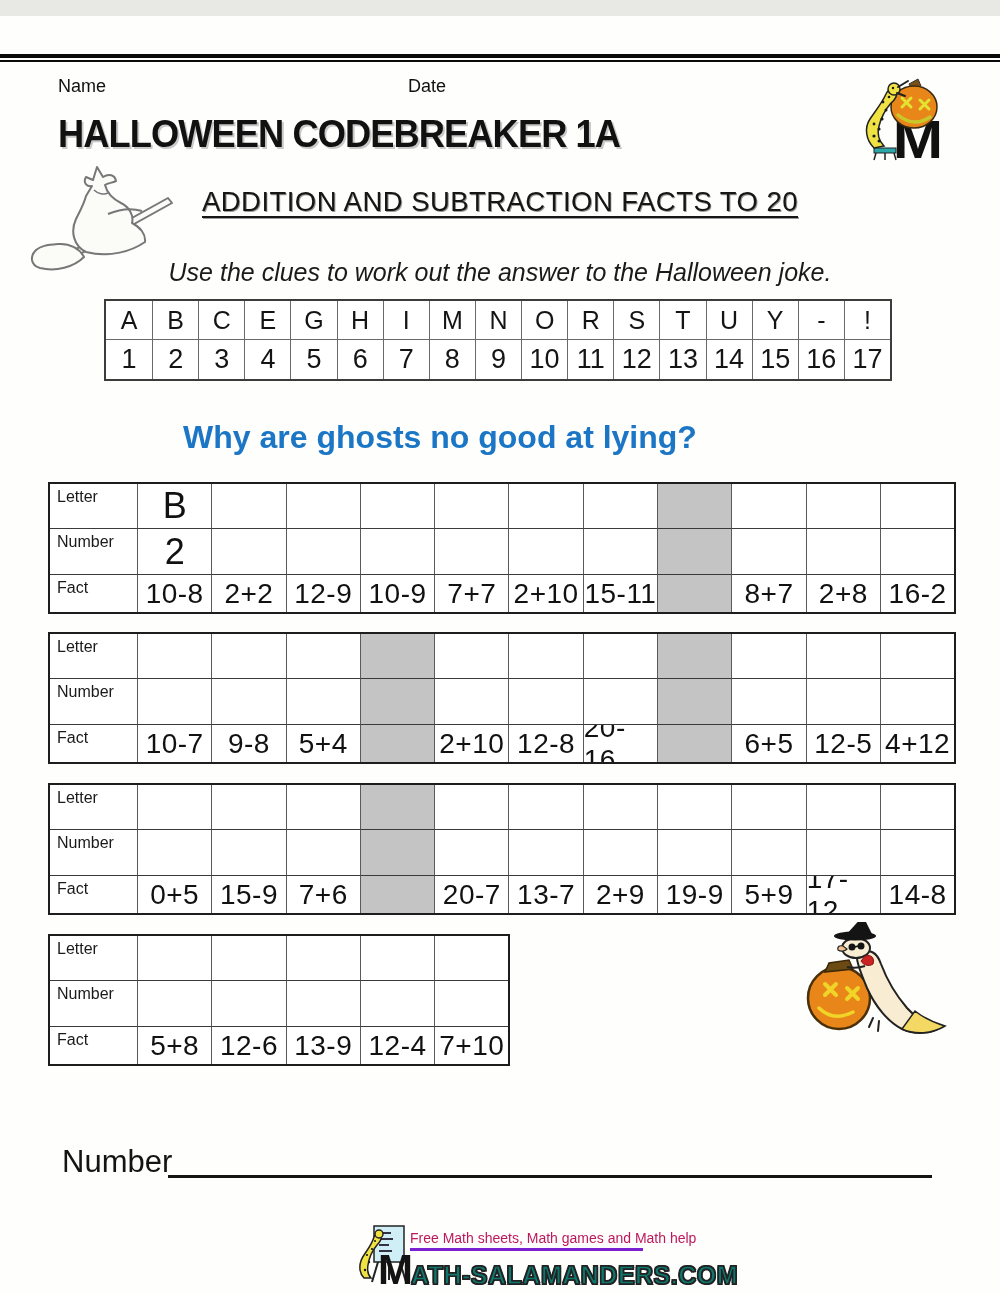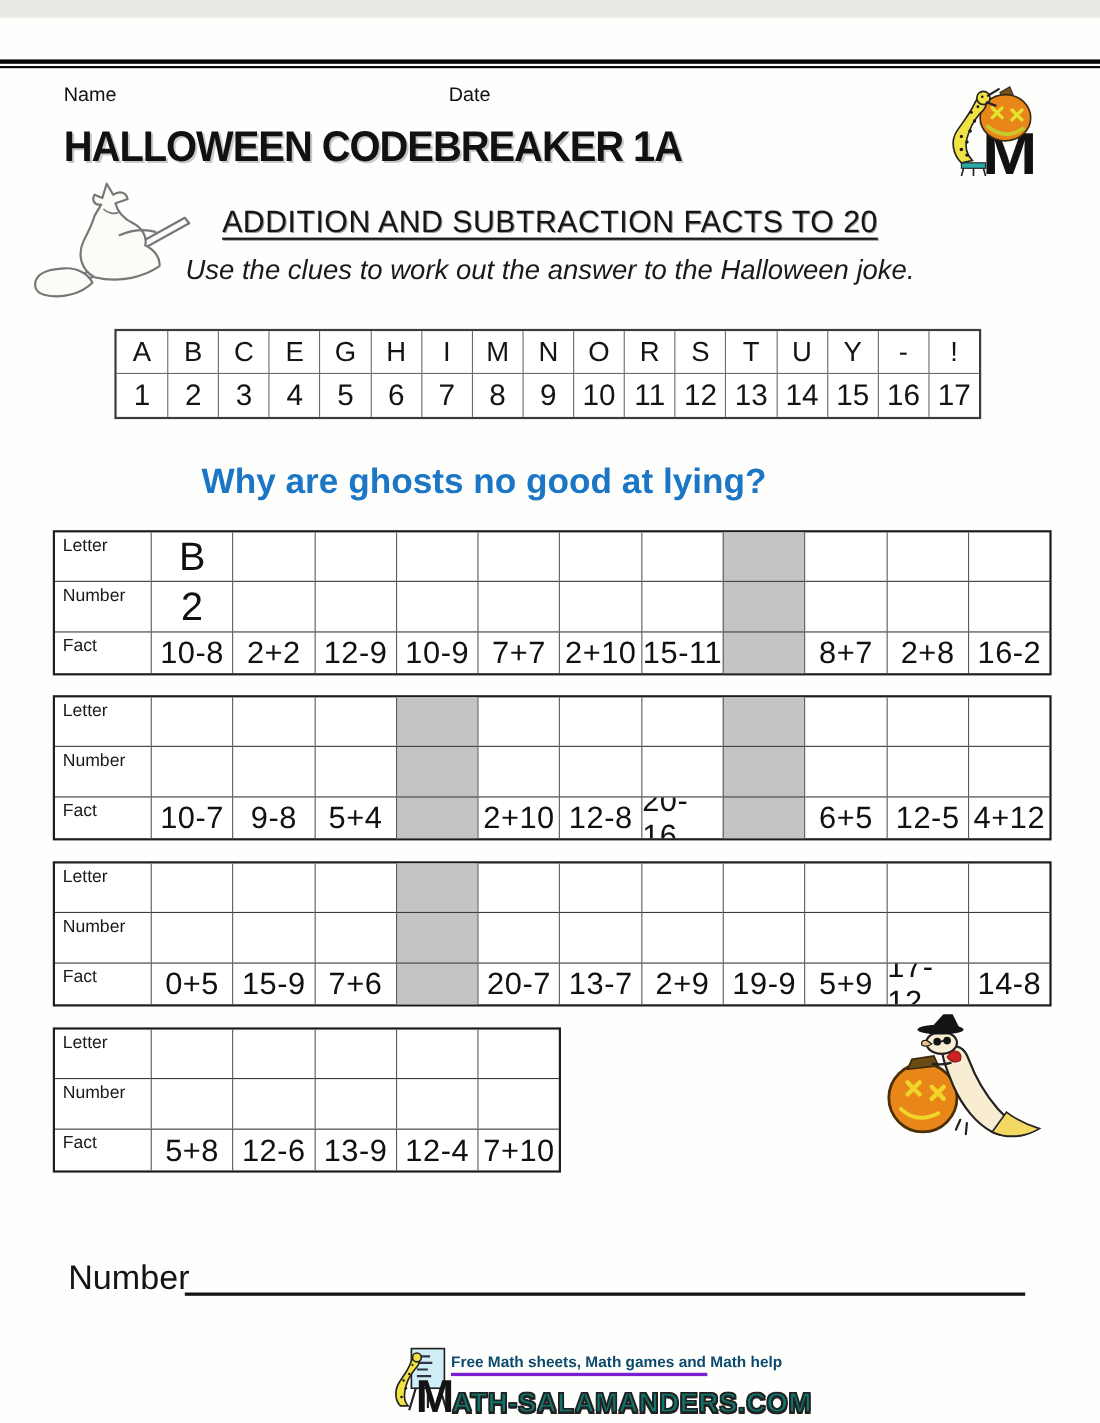--- a/index.html
+++ b/index.html
@@ -25,21 +25,21 @@
 
   .witch-art { position:absolute; left:28px; top:148px; width:162px; height:112px; }
 
   .subtitle {
     position:absolute; left:0; top:170px; width:1000px; text-align:center;
     font-size:28px; letter-spacing:0.5px; color:#161616;
     text-decoration:underline; text-underline-offset:5px; text-decoration-thickness:2px;
     text-shadow:1px 1px 0 #9a9a9a; transform:scaleX(0.98);
   }
   .instruction {
-    position:absolute; left:0; top:216px; width:1000px; text-align:center;
+    position:absolute; left:0; top:242px; width:1000px; text-align:center;
     font-size:25px; font-style:italic; color:#1a1a1a;
   }
 
   
   .code-key {
     position:absolute; left:104px; top:283px; width:788px;
     display:grid; grid-template-rows:38px 40px; border:2px solid #3c3c3c; background:#fff;
   }
   .key-row { display:grid; grid-template-columns:repeat(17, 1fr); }
   .key-cell {
@@ -69,21 +69,21 @@
   .pval.fact { font-size:28px; letter-spacing:0.5px; }
 
   .worm-art { position:absolute; left:803px; top:906px; width:152px; height:120px; }
 
   .answer-label { position:absolute; left:62px; top:1128px; font-size:31px; color:#141414; }
   .answer-line  { position:absolute; left:168px; top:1122px; width:764px; height:40px;
                   border-bottom:3px solid #141414; }
 
   
   .footer-logo-art { position:absolute; left:356px; top:1208px; width:52px; height:60px; }
-  .footer-tagline  { position:absolute; left:410px; top:1214px; font-size:14px; font-weight:700; color:#0c4a6e; }
+  .footer-tagline  { position:absolute; left:410px; top:1214px; font-size:14px; font-weight:400; color:#be185d; }
   .footer-rule     { position:absolute; left:410px; top:1232px; width:233px; height:3px; background:#7b1fd2; }
   .footer-wordmark { position:absolute; left:378px; top:1230px; white-space:nowrap; }
   .wm-m   { font-size:42px; font-weight:800; color:#131313; letter-spacing:-2px; }
   .wm-rest{ font-size:25px; font-weight:800; color:#0f766e;
             -webkit-text-stroke:1.3px #222;
             text-shadow:1px 1px 0 #222, -1px -1px 0 #222, 1px -1px 0 #222, -1px 1px 0 #222;
             letter-spacing:0.5px; }
 </style>
 </head>
 <body>

